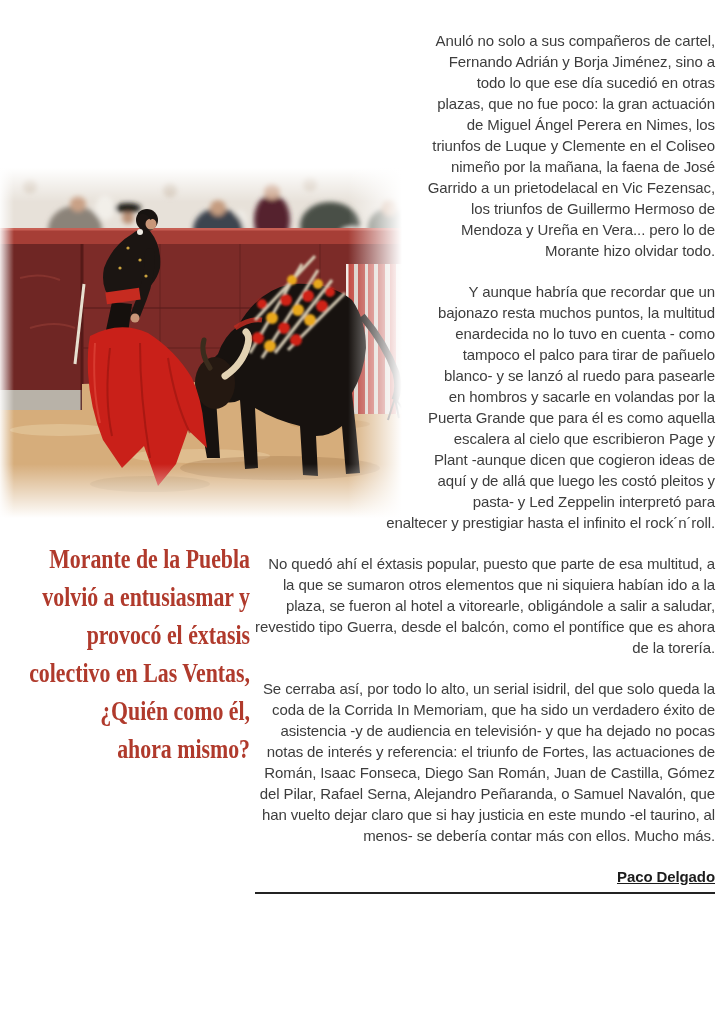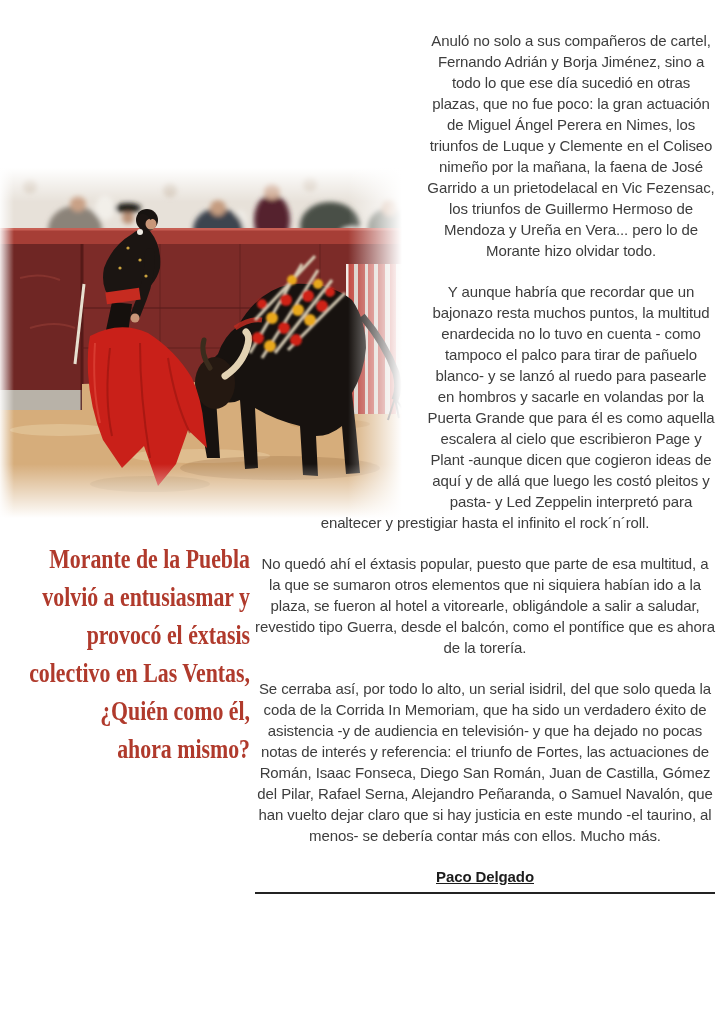--- a/index.html
+++ b/index.html
@@ -22,21 +22,21 @@
 
   
   .article {
     position: absolute;
     left: 255px; top: 30px;
     width: 460px;
     font-size: 15px;
     line-height: 21px;
     letter-spacing: -0.1px;
     color: #3d3d3d;
-    text-align: center;
+    text-align: right;
   }
   .photo-spacer {
     float: left;
     width: 172px;
     height: 372px;
     margin-top: 105px;
   }
   .article p.para { margin: 0 0 20px 0; }
   .byline {
     padding-bottom: 5px;

